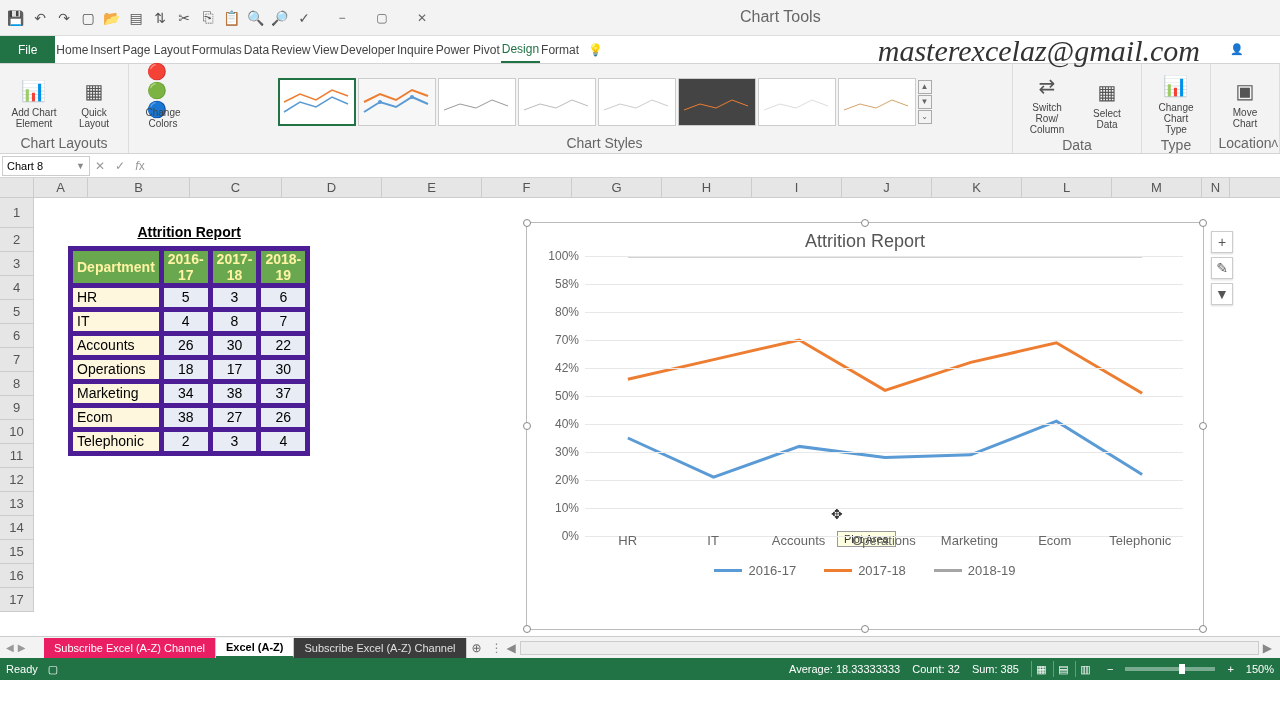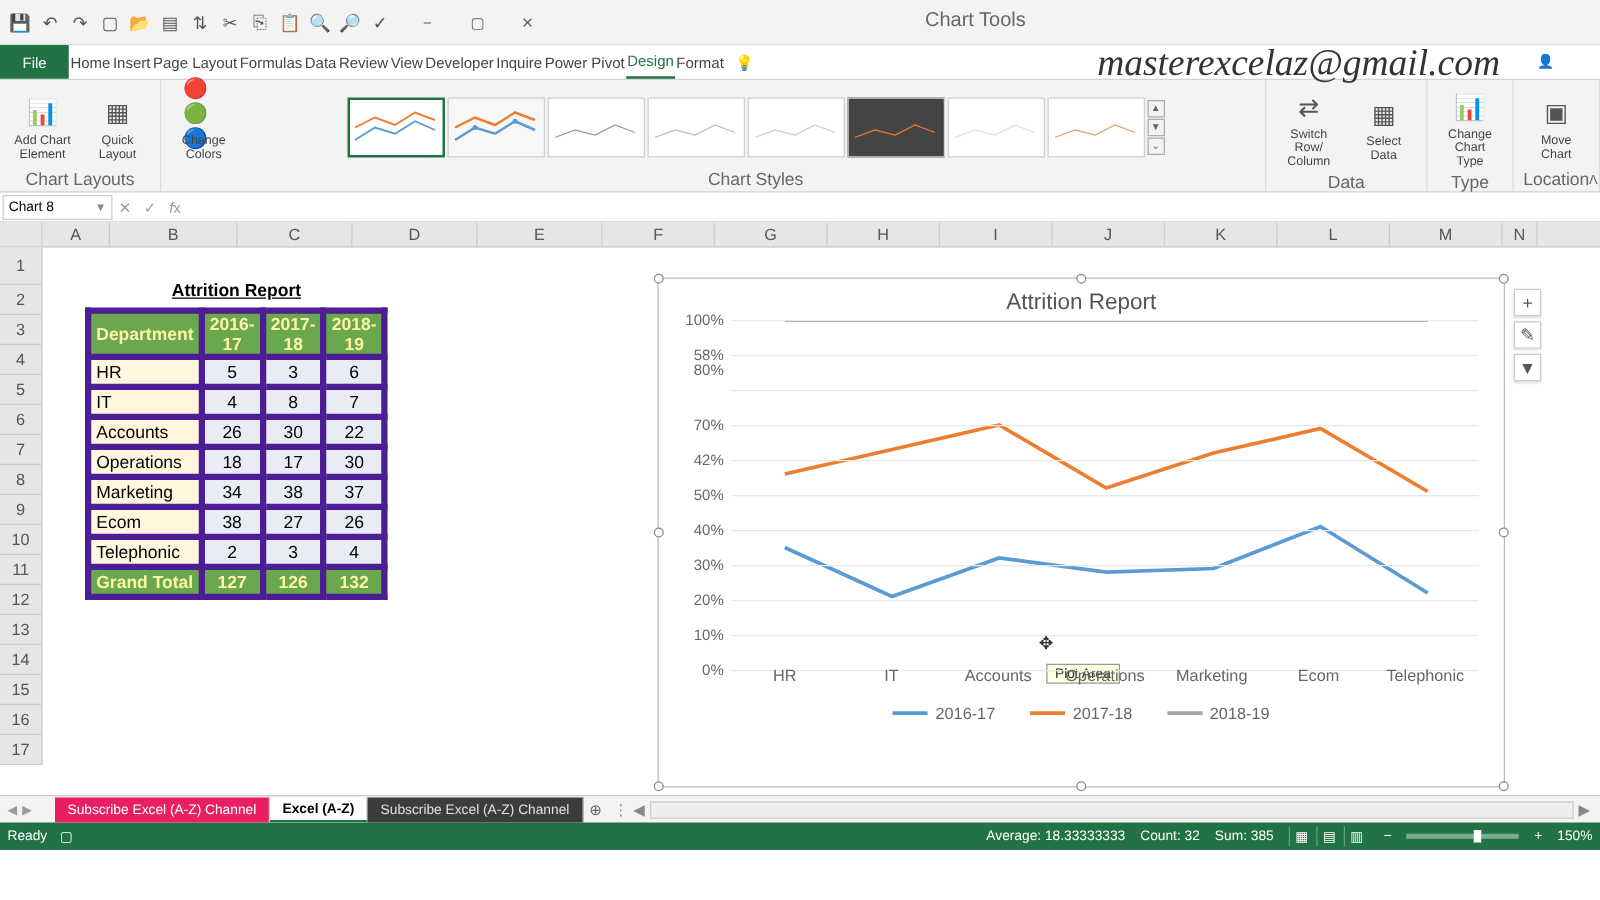--- a/index.html
+++ b/index.html
@@ -361,26 +361,20 @@
               <td class="val-cell">38</td>
               <td class="val-cell">27</td>
               <td class="val-cell">26</td>
             </tr>
             <tr>
               <td class="dept-cell">Telephonic</td>
               <td class="val-cell">2</td>
               <td class="val-cell">3</td>
               <td class="val-cell">4</td>
             </tr>
-            <tr class="total-row">
-              <th style="text-align:left">Grand Total</th>
-              <td style="text-align:center">127</td>
-              <td style="text-align:center">126</td>
-              <td style="text-align:center">132</td>
-            </tr>
           </tbody>
         </table>
 
       <div class="chart-obj">
         <div class="handle" style="left:-4px;top:-4px"></div>
         <div class="handle" style="left:50%;top:-4px;margin-left:-4px"></div>
         <div class="handle" style="right:-4px;top:-4px"></div>
         <div class="handle" style="left:-4px;top:50%;margin-top:-4px"></div>
         <div class="handle" style="right:-4px;top:50%;margin-top:-4px"></div>
         <div class="handle" style="left:-4px;bottom:-4px"></div>
@@ -395,21 +389,21 @@
         <div class="plot-area" id="plot-area">
           <div class="y-axis" id="y-axis">
               <div class="y-tick" style="top: 280px;">0%</div>
               <div class="y-tick" style="top: 252px;">10%</div>
               <div class="y-tick" style="top: 224px;">20%</div>
               <div class="y-tick" style="top: 196px;">30%</div>
               <div class="y-tick" style="top: 168px;">40%</div>
               <div class="y-tick" style="top: 140px;">50%</div>
               <div class="y-tick" style="top: 112px;">42%</div>
               <div class="y-tick" style="top: 84px;">70%</div>
-              <div class="y-tick" style="top: 40px;">80%</div>
+              <div class="y-tick" style="top: 56px;">80%</div>
               <div class="y-tick" style="top: 28px;">58%</div>
               <div class="y-tick" style="top: 0px;">100%</div>
             </div>
           <svg id="chart-svg" width="100%" height="100%" style="position:absolute;top:0;left:0;">
               <polyline points="42.857142857142854,182 128.57142857142856,221.2 214.28571428571428,190.39999999999998 300,201.6 385.7142857142857,198.8 471.42857142857144,165.2 557.1428571428571,218.4" stroke="#5b9bd5" fill="none" stroke-width="3"></polyline>
               <polyline points="42.857142857142854,123.19999999999999 128.57142857142856,103.6 214.28571428571428,84 300,134.4 385.7142857142857,106.4 471.42857142857144,86.80000000000001 557.1428571428571,137.2" stroke="#ed7d31" fill="none" stroke-width="3"></polyline>
               <polyline points="42.857142857142854,0 128.57142857142856,0 214.28571428571428,0 300,0 385.7142857142857,0 471.42857142857144,0 557.1428571428571,0" stroke="#a5a5a5" fill="none" stroke-width="3"></polyline>
             </svg>
           <div class="cursor-cross">✥</div>
           <div class="tooltip-box">Plot Area</div>

